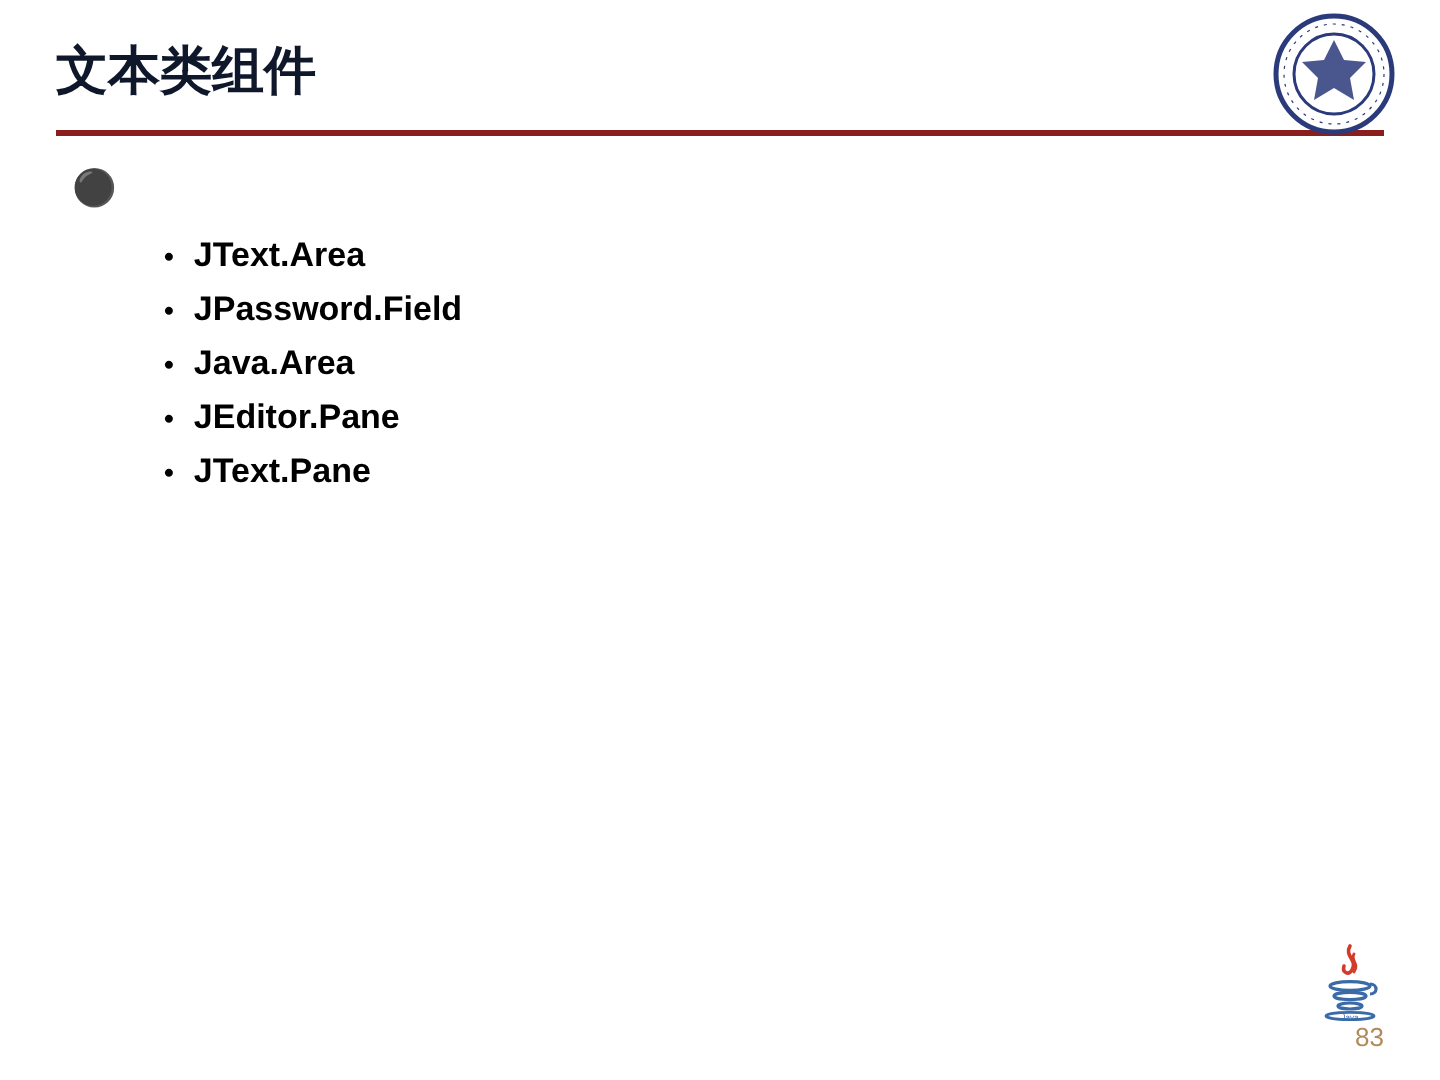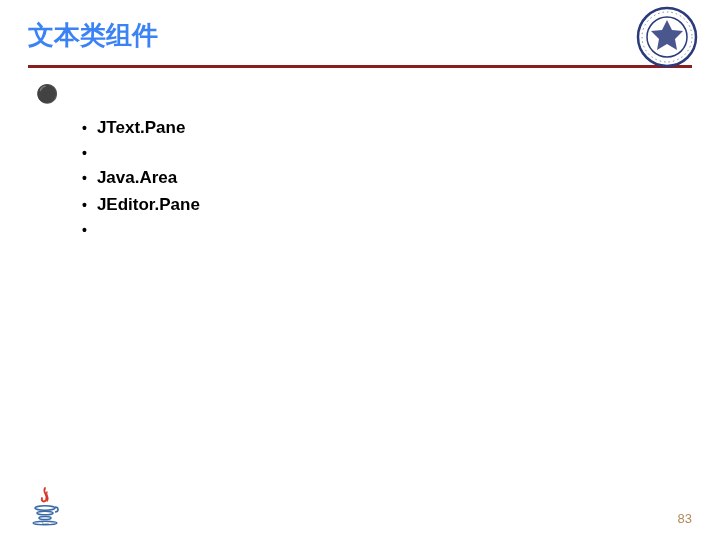--- a/index.html
+++ b/index.html
@@ -17,21 +17,21 @@
       position: relative;
     }
     .header-row {
       display: flex;
       justify-content: space-between;
       align-items: flex-start;
     }
     .title {
       font-size: 26px;
       font-weight: bold;
-      color: #3b82f6;
+      color: #0f172a;
       padding-bottom: 10px;
     }
     .seal {
       width: 62px;
       height: 62px;
       position: absolute;
       top: 6px;
       right: 22px;
     }
     .rule {
@@ -75,20 +75,21 @@
     }
     .footer {
       position: absolute;
       bottom: 14px;
       left: 0;
       right: 0;
       padding: 0 28px;
       display: flex;
       justify-content: space-between;
       align-items: flex-end;
+      flex-direction: column;
     }
     .java-logo {
       width: 34px;
       height: 40px;
     }
     .page-num {
       font-size: 13px;
       color: #b08a5a;
     }
   </style>
@@ -108,35 +109,37 @@
     </div>
   </div>
   <hr class="rule">
   <div class="content">
     <div class="main-bullet">
       <span class="marker">⚫</span>
     </div>
     <ul class="sub-list">
       <li>
         <span class="dot">•</span>
-        <span>JText.Pane</span>
+        <span>JText.Area</span>
       </li>
       <li>
         <span class="dot">•</span>
+        <span>JPassword.Field</span>
       </li>
       <li>
         <span class="dot">•</span>
         <span>Java.Area</span>
       </li>
       <li>
         <span class="dot">•</span>
         <span>JEditor.Pane</span>
       </li>
       <li>
         <span class="dot">•</span>
+        <span>JText.Pane</span>
       </li>
     </ul>
   </div>
   <div class="footer">
     <div class="java-logo">
       <svg viewBox="0 0 34 40">
         <path d="M17 2 C14 7 21 9 18 14 C16 17 13 15 14 12" fill="none" stroke="#d43a2a" stroke-width="1.8" stroke-linecap="round"></path>
         <path d="M19 6 C17 9 22 11 19 15" fill="none" stroke="#d43a2a" stroke-width="1.4" stroke-linecap="round"></path>
         <ellipse cx="17" cy="22" rx="10" ry="2.2" fill="none" stroke="#3a6aa8" stroke-width="1.6"></ellipse>
         <ellipse cx="17" cy="27" rx="8" ry="1.8" fill="none" stroke="#3a6aa8" stroke-width="1.6"></ellipse>

